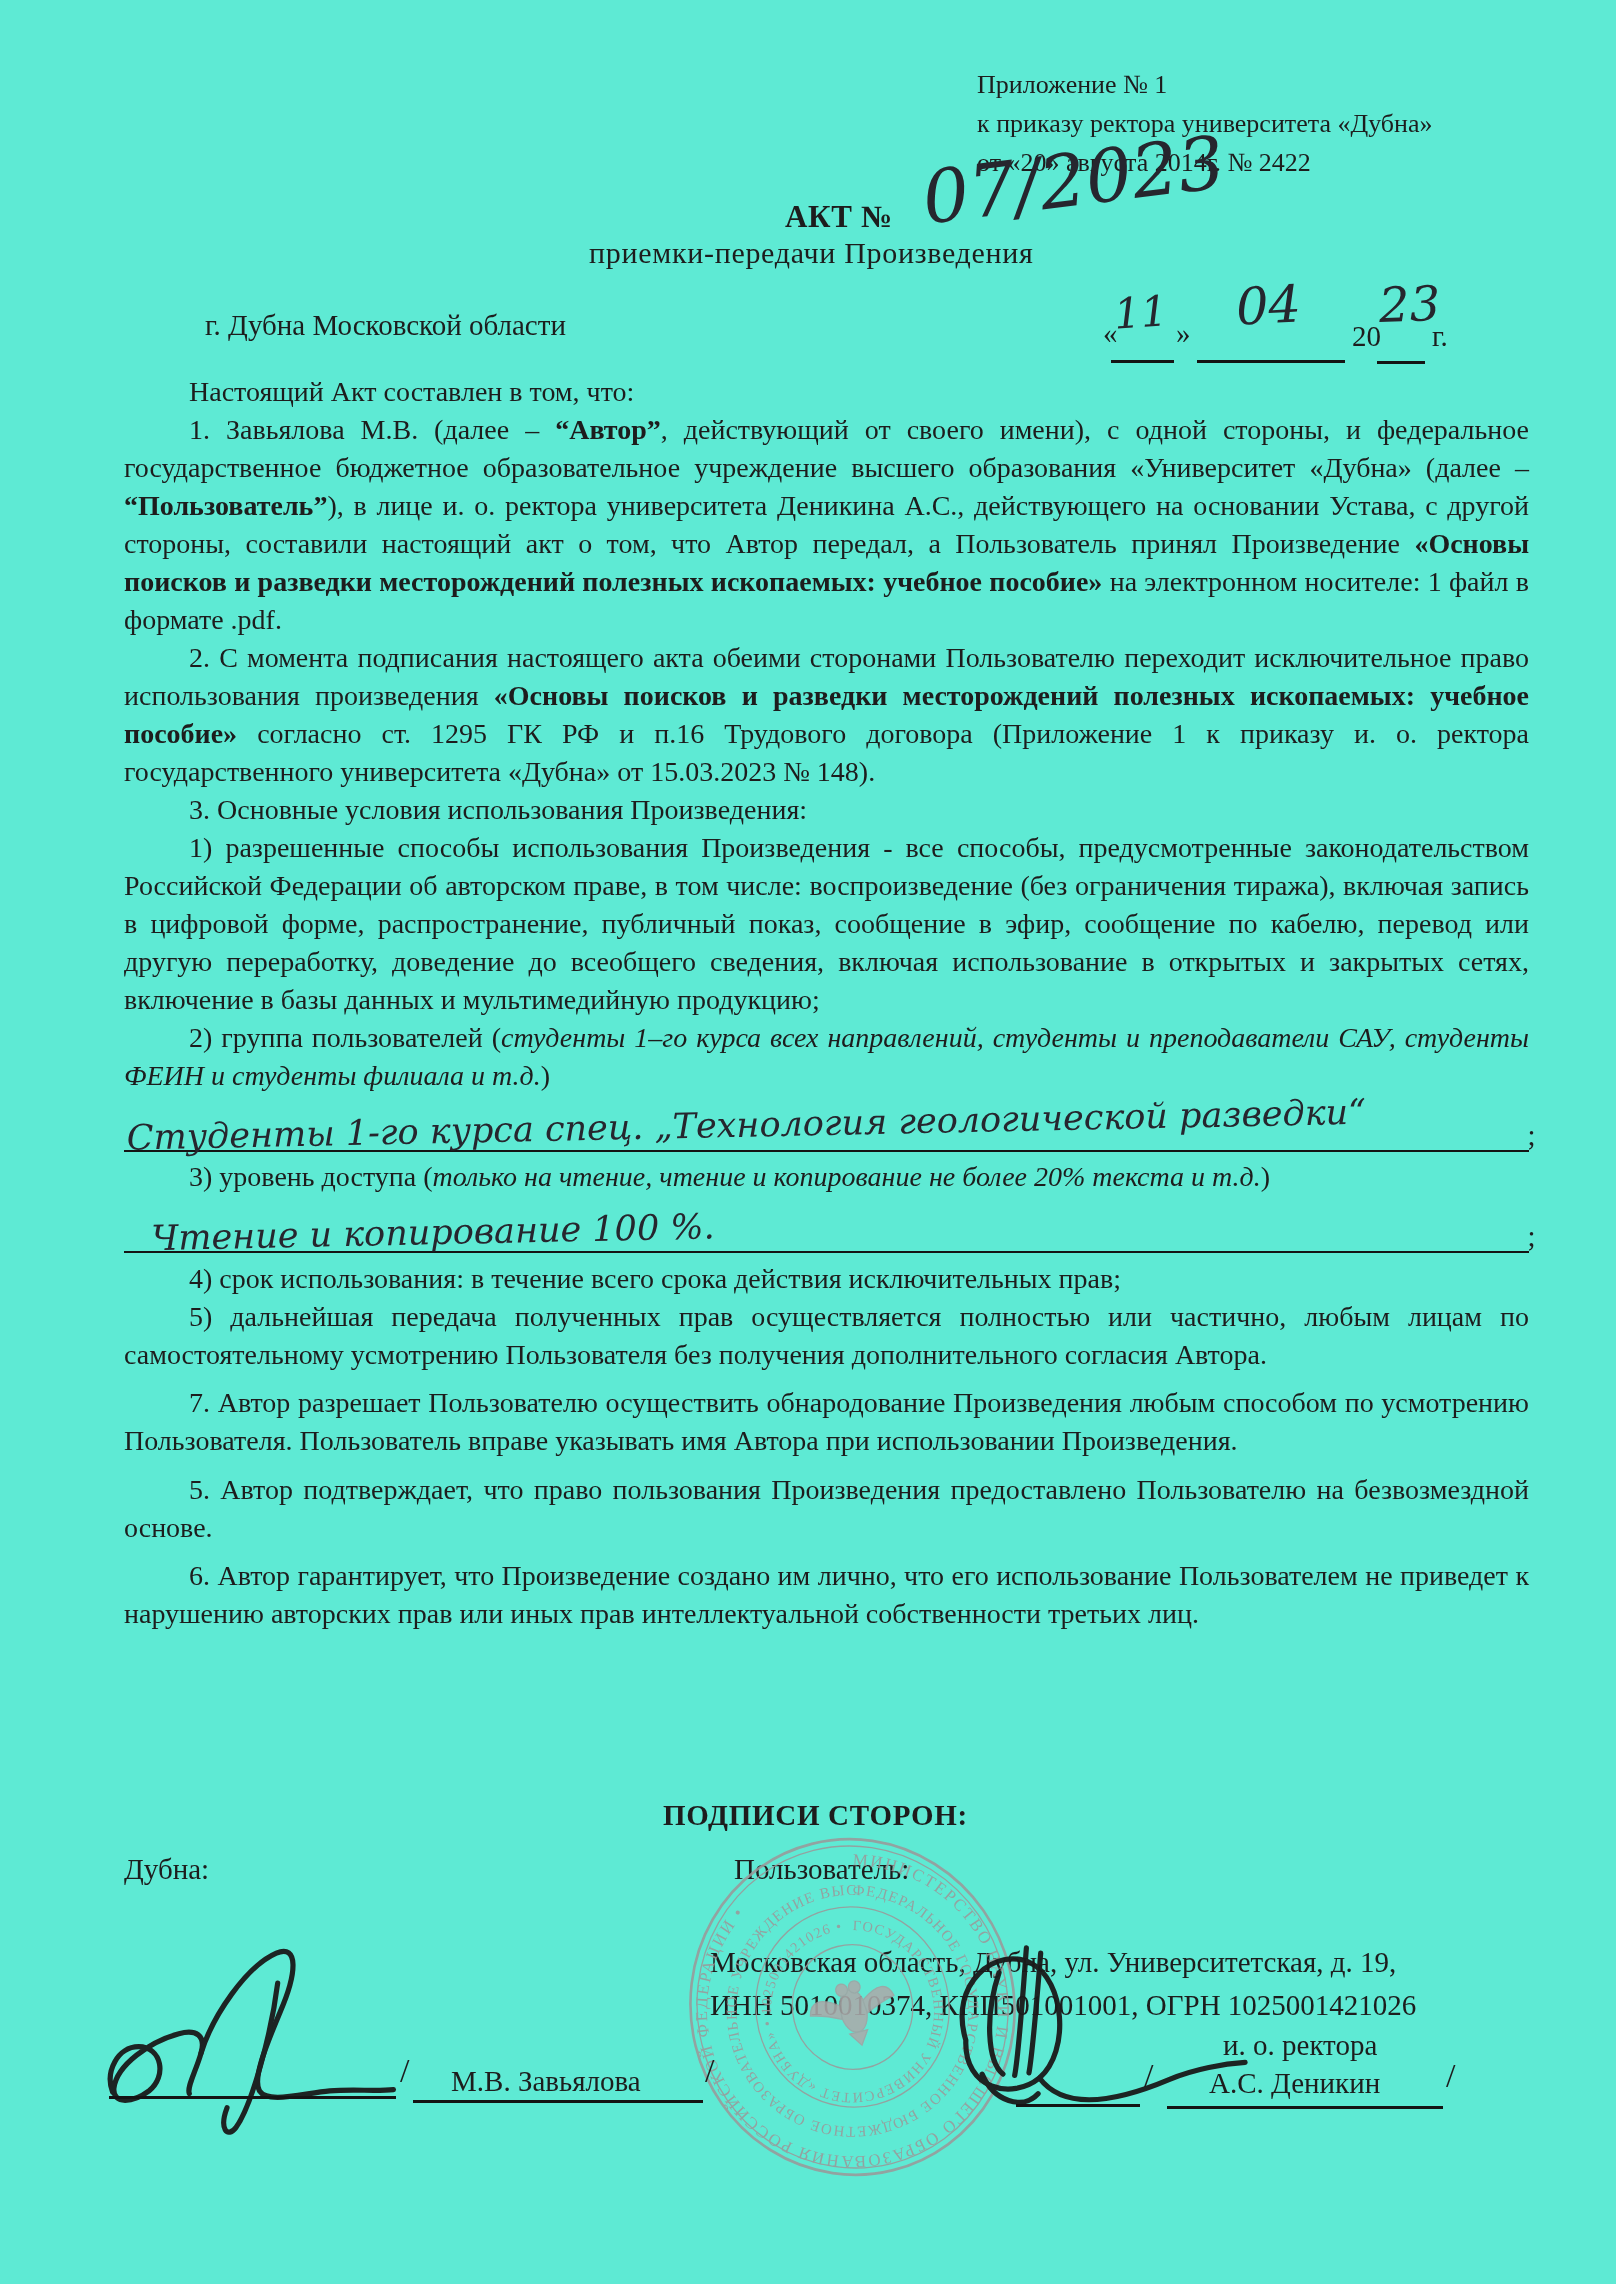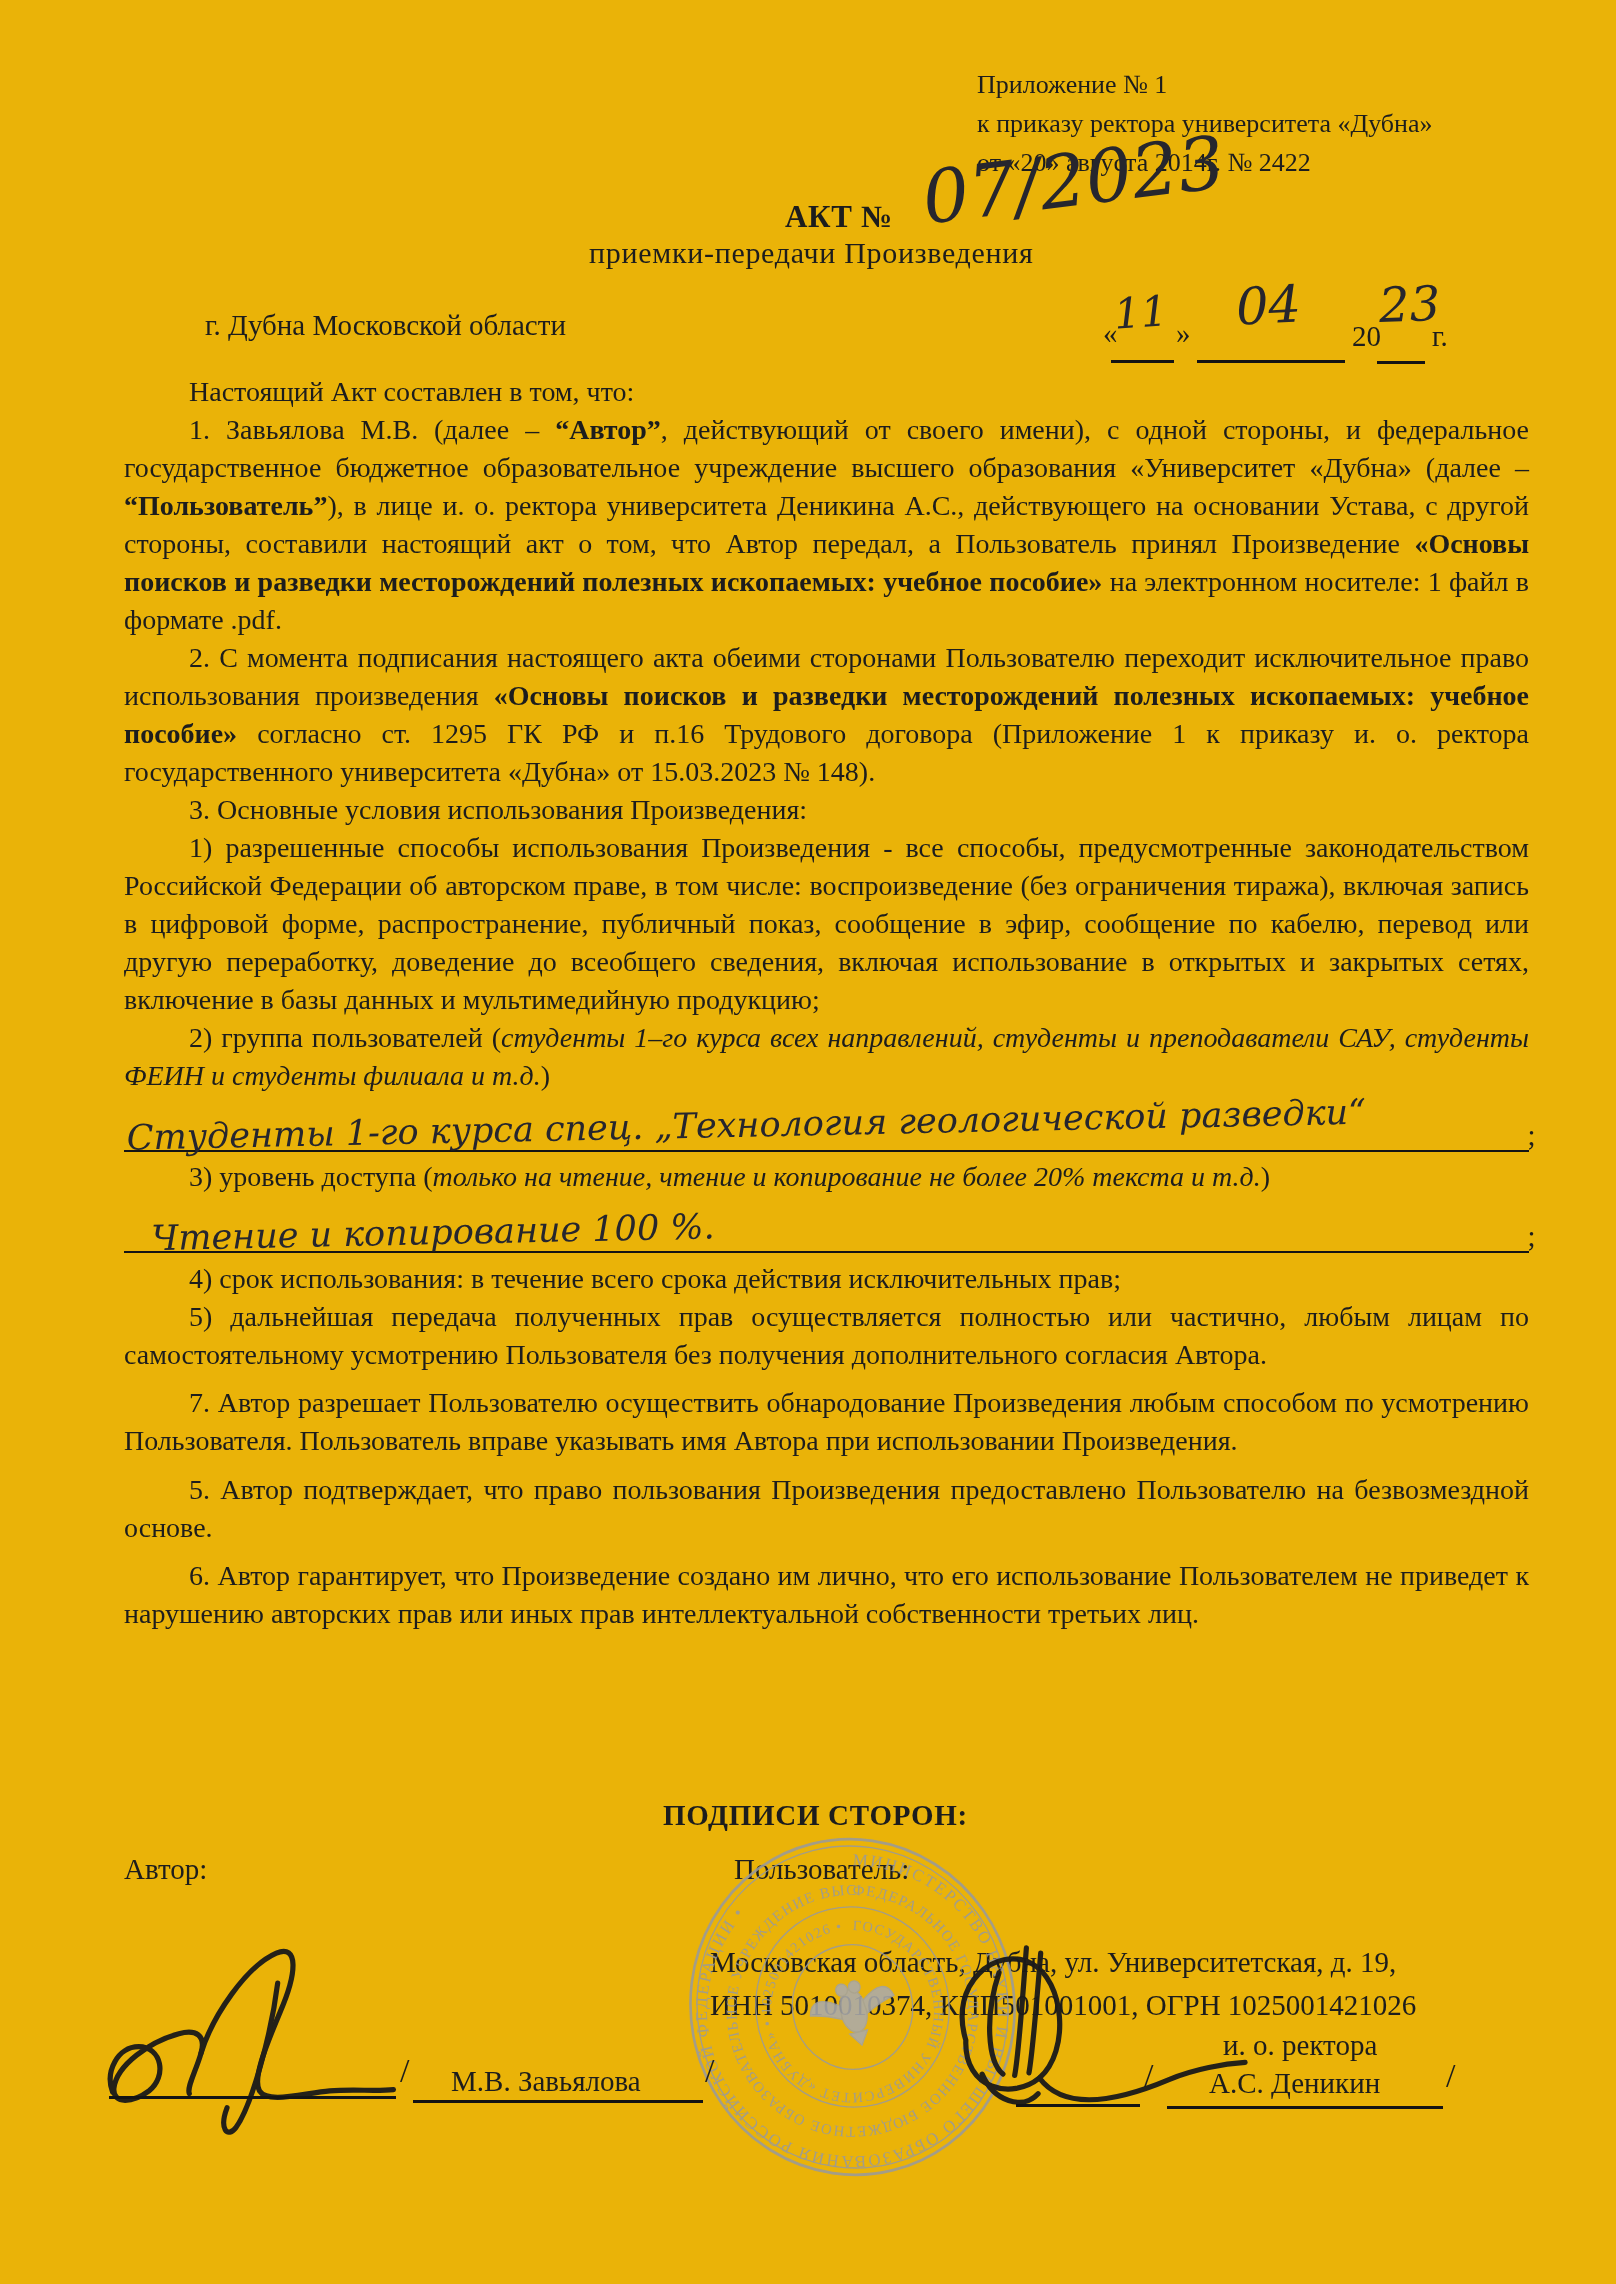--- a/index.html
+++ b/index.html
@@ -1,20 +1,20 @@
 <!DOCTYPE html>
 <html style="font-size:10.4px"><head>
 <meta charset="utf-8">
 <style>
   html,body{margin:0;padding:0;background:#e8e8e6;}
   .page{
     position:relative;
     width:1616px;height:2284px;
     margin:0 auto;
-    background:#eab308;
+    background:#5eead4;
     color:#1d1d1d;
     font-family:"Liberation Serif","DejaVu Serif",serif;
     overflow:hidden;
   }
   .abs{position:absolute;}
   
   .annex{left:977px;top:65px;font-size:26px;line-height:39px;white-space:nowrap;}
   .act-label{left:785px;top:199px;font-size:31px;font-weight:bold;letter-spacing:0.7px;}
   .act-no{
     left:922px;top:140px;width:261px;
@@ -114,21 +114,21 @@
         <span class="semi">;</span>
       </div>
       <p class="para"><span>4) срок использования: в течение всего срока действия исключительных прав;</span></p>
       <p class="para"><span>5) дальнейшая передача полученных прав осуществляется полностью или частично, любым лицам по самостоятельному усмотрению Пользователя без получения дополнительного согласия Автора.</span></p>
       <p class="para gap"><span>7. Автор разрешает Пользователю осуществить обнародование Произведения любым способом по усмотрению Пользователя. Пользователь вправе указывать имя Автора при использовании Произведения.</span></p>
       <p class="para gap"><span>5. Автор подтверждает, что право пользования Произведения предоставлено Пользователю на безвозмездной основе.</span></p>
       <p class="para gap"><span>6. Автор гарантирует, что Произведение создано им лично, что его использование Пользователем не приведет к нарушению авторских прав или иных прав интеллектуальной собственности третьих лиц.</span></p>
     </div>
 
   <div class="abs sig-title">ПОДПИСИ СТОРОН:</div>
-  <div class="abs lbl" style="left:124px;top:1853px;">Автор:</div>
+  <div class="abs lbl" style="left:124px;top:1853px;">Дубна:</div>
   <div class="abs lbl" style="left:710px;top:1853px;margin-left:24px;">Пользователь:</div>
   <div class="abs addr" style="left:710px;top:1946px;">Московская область, Дубна, ул. Университетская, д. 19,</div>
   <div class="abs addr" style="left:710px;top:1989px;">ИНН 5010010374, КПП501001001, ОГРН 1025001421026</div>
 
   <svg class="abs seal-svg" style="left:683px;top:1831px;" width="339" height="352" viewBox="0 0 520 540">
     <g transform="translate(260,270) rotate(-14) scale(1,1.04)" fill="none" stroke="#9a9a9a">
       <circle r="248" stroke-width="4"></circle>
       <circle r="238" stroke-width="2"></circle>
       <circle r="148" stroke-width="2"></circle>
       <circle r="92" stroke-width="2"></circle>

